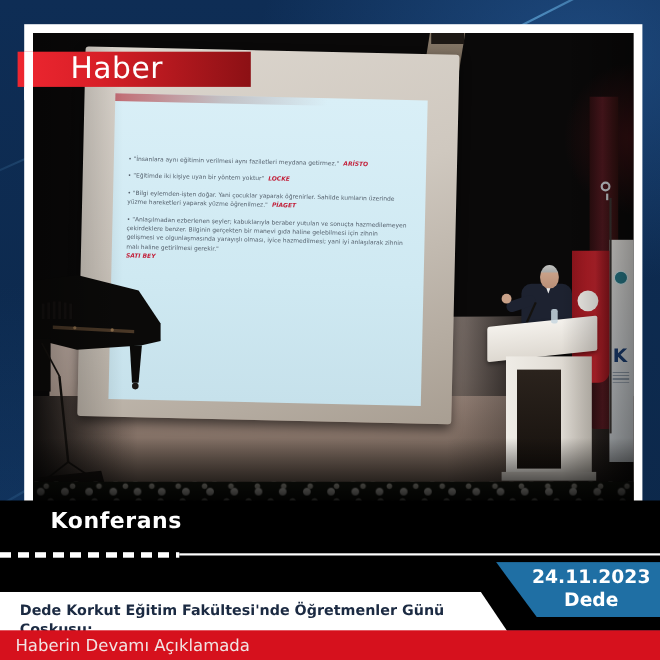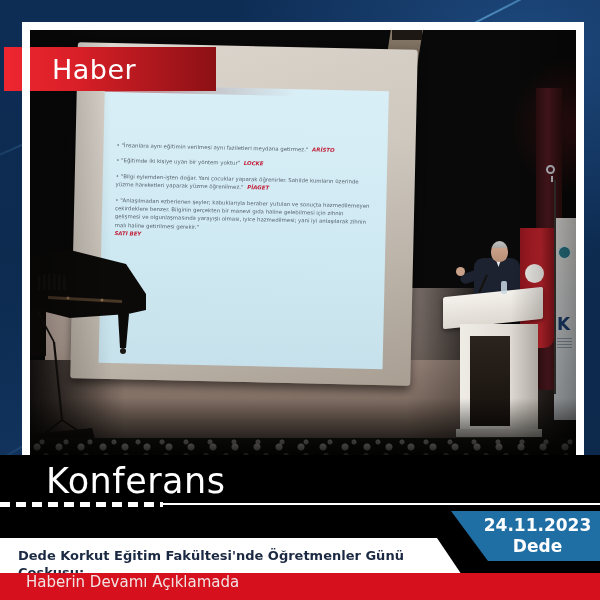--- a/index.html
+++ b/index.html
@@ -113,44 +113,44 @@
   .h2{left:170px;top:424px;width:26px;height:22px;}
   .h3{left:252px;top:427px;width:30px;height:24px;background:#6e3434;}
   .h4{left:330px;top:430px;width:24px;height:20px;}
   .h5{left:420px;top:426px;width:22px;height:18px;}
   .photo-vignette{position:absolute;inset:0;pointer-events:none;
     background:linear-gradient(90deg,rgba(0,0,0,.35),transparent 15%,transparent 88%,rgba(0,0,0,.4));}
   .photo-fade{position:absolute;left:0;bottom:0;width:100%;height:72px;pointer-events:none;
     background:linear-gradient(180deg,transparent,rgba(0,0,0,.92) 82%,#000);}
 
   
-  .haber-banner{position:absolute;left:4px;top:47px;width:212px;height:44px;z-index:20;
-    display:flex;align-items:center;padding-left:48px;
+  .haber-banner{position:absolute;left:16px;top:47px;width:212px;height:32px;z-index:20;
+    display:flex;padding-left:48px;
     background:linear-gradient(90deg,#ee2630 0%,#d81f27 35%,#9d1419 85%,#8c1014 100%);}
   .haber-banner span{color:#fff;font-size:27px;letter-spacing:.5px;}
   .frame-patch{position:absolute;left:22px;top:47px;width:8px;height:44px;background:#fff;z-index:21;}
 
   .kband{position:absolute;left:0;top:455px;width:600px;height:118px;background:#000;z-index:10;}
-  .konferans{position:absolute;left:46px;top:461px;z-index:12;color:#fff;font-size:35px;letter-spacing:.5px;}
+  .konferans{position:absolute;left:46px;top:461px;z-index:12;color:#fff;font-size:20px;letter-spacing:.5px;font-weight:bold;}
   .dashes{position:absolute;left:0;top:502px;width:163px;height:5px;z-index:12;
     background:repeating-linear-gradient(90deg,#fff 0 10px,transparent 10px 16px);}
   .rule{position:absolute;left:163px;top:503px;width:437px;height:2px;background:#fff;z-index:12;}
 
   .headline-bar{position:absolute;left:0;top:538px;width:472px;height:52px;background:#fff;z-index:13;
     clip-path:polygon(0 0,437px 0,472px 100%,0 100%);
     display:flex;flex-direction:column;justify-content:center;padding-left:18px;}
   .headline-bar div{color:#1b2a42;font-size:13px;font-weight:bold;line-height:1.32;}
 
   .date-box{position:absolute;left:437px;top:511px;width:163px;height:50px;background:#1f6fa4;z-index:13;
     clip-path:polygon(14px 0,100% 0,100% 100%,51px 100%);
     display:flex;flex-direction:column;justify-content:center;align-items:center;padding-left:38px;}
   .date-box div{color:#fff;font-size:17px;font-weight:bold;line-height:1.25;}
 
   .footer-bar{position:absolute;left:0;top:573px;width:600px;height:27px;background:#d6111d;z-index:13;
-    display:flex;padding-left:26px;}
+    display:flex;align-items:center;padding-left:14px;}
   .footer-bar span{color:#f1e3e3;font-size:15px;}
 </style>
 </head>
 <body>
 
 <div class="canvas">
 
   <div class="streak s1"></div>
   <div class="streak s2"></div>
   <div class="streak s3"></div>

